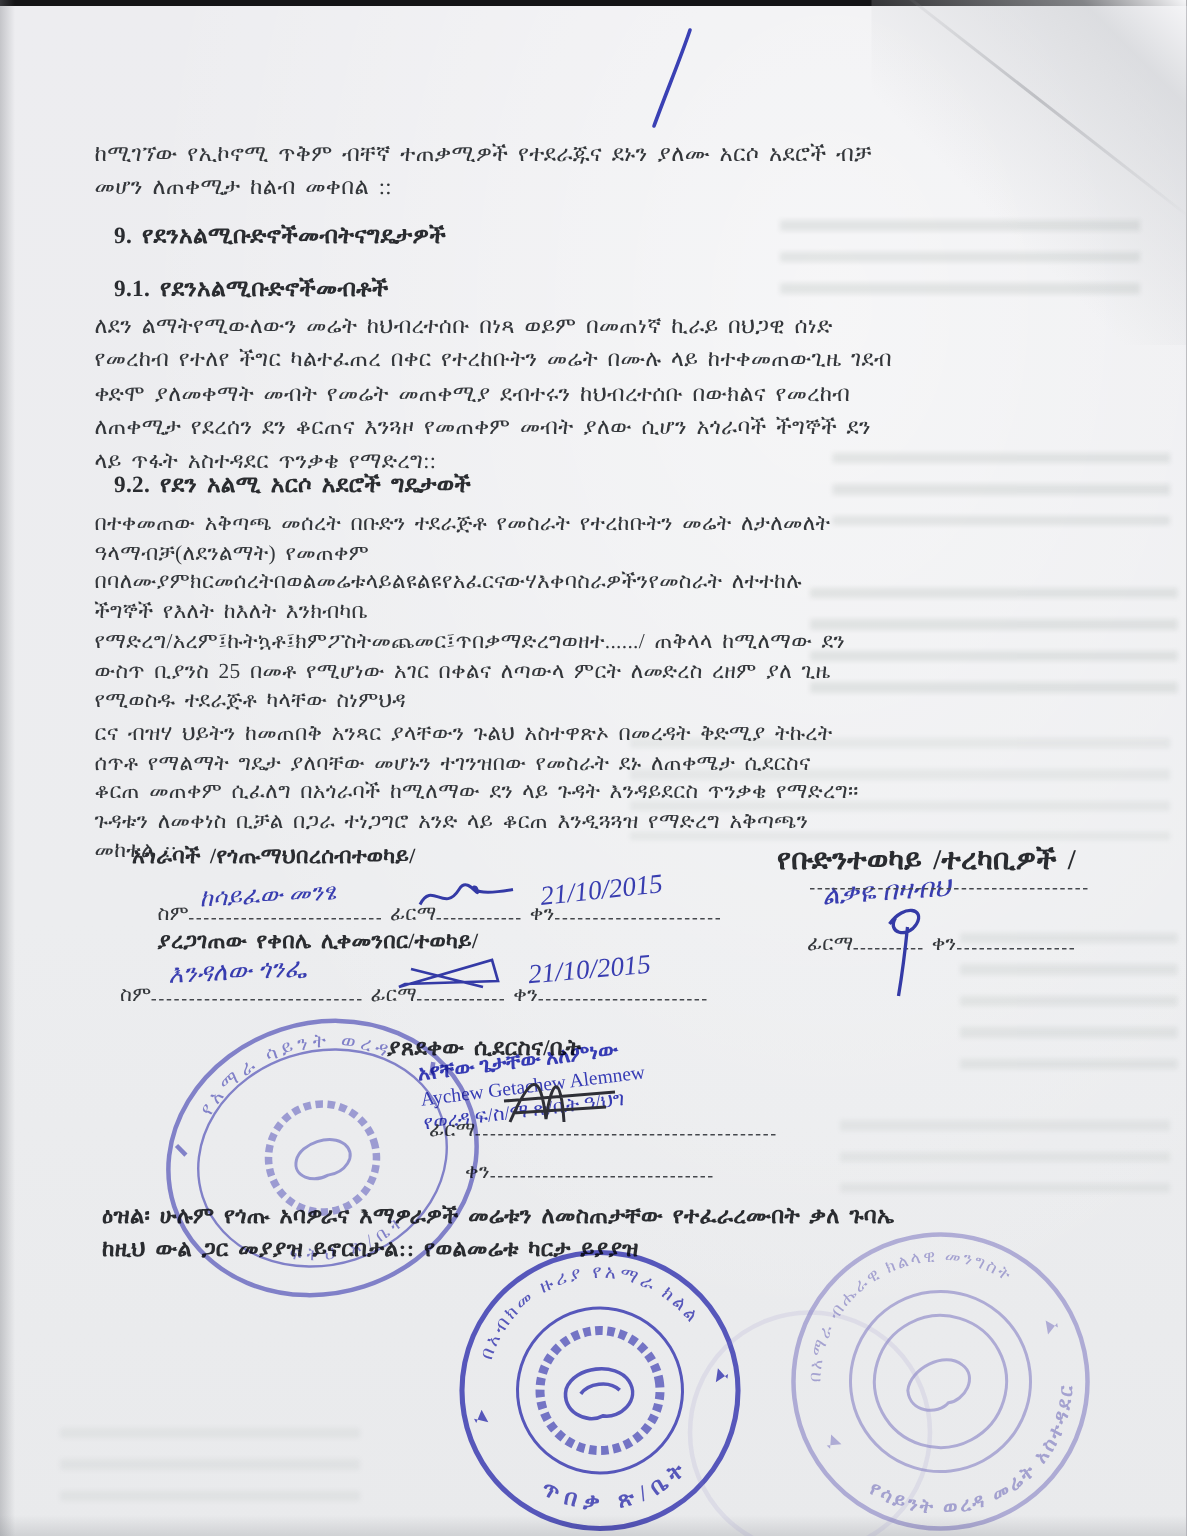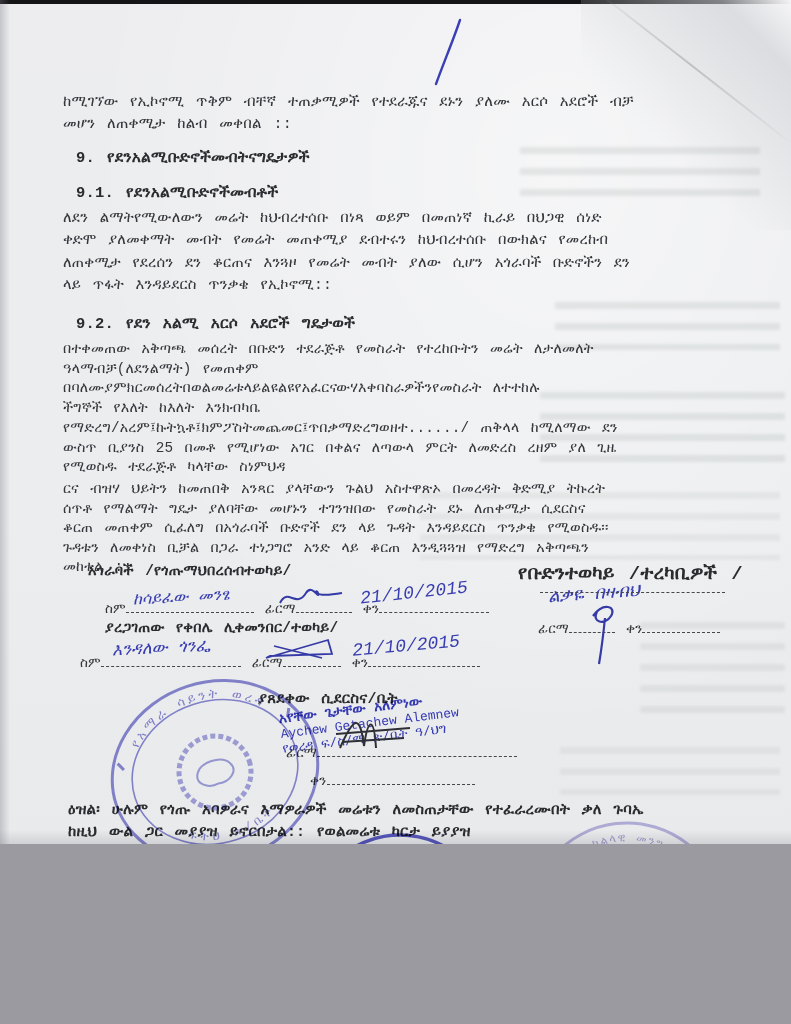--- a/index.html
+++ b/index.html
@@ -1,20 +1,20 @@
 <!DOCTYPE html>
 <html><head>
 <meta charset="utf-8">
 <style>
   html,body{margin:0;padding:0;background:#9a9aa0;}
-  #page{position:relative;width:791px;height:844px;margin:0 auto;overflow:hidden;
+  #page{position:relative;width:791px;height:1024px;margin:0 auto;overflow:hidden;
         background:
           radial-gradient(ellipse at 70% 20%, rgba(255,255,255,.5), rgba(255,255,255,0) 60%),
           linear-gradient(180deg,#ededf0 0%,#ecedef 60%,#e9eaec 100%);
-        font-family:Liberation Mono, monospace;color:#34373b;}
+        font-family:Liberation Serif, serif;color:#34373b;}
   .scan-top{position:absolute;left:0;top:0;width:100%;height:4px;background:#141416;}
   .edge-l{position:absolute;left:0;top:0;width:10px;height:100%;background:linear-gradient(90deg,rgba(120,122,128,.35),rgba(120,122,128,0));}
   .edge-b{position:absolute;left:0;bottom:0;width:100%;height:14px;background:linear-gradient(0deg,rgba(120,122,128,.22),rgba(120,122,128,0));}
   .fold{position:absolute;right:0;top:0;width:210px;height:230px;
         background:linear-gradient(225deg,#f6f6f8 0%,rgba(205,207,211,.6) 16%,rgba(236,237,239,0) 62%);}
   .foldline{position:absolute;right:-30px;top:64px;width:260px;height:2px;background:linear-gradient(90deg,rgba(150,152,158,0),rgba(150,152,158,.5),rgba(150,152,158,0));transform:rotate(38deg);}
   .txt{position:absolute;letter-spacing:.2px;word-spacing:2.5px;}
   .line{white-space:nowrap;}
   .b{font-weight:bold;color:#2a2c30;}
   .ghost{position:absolute;filter:blur(1.7px);opacity:.45;pointer-events:none;
@@ -51,41 +51,42 @@
       <div class="line">ከሚገኘው የኢኮኖሚ ጥቅም ብቸኛ ተጠቃሚዎች የተደራጁና ደኑን ያለሙ አርሶ አደሮች ብቻ</div>
       <div class="line">መሆን ለጠቀሚታ ከልብ መቀበል ::</div>
     </div>
 
   <div class="txt b" style="left:76px;top:149px;font-size:15.5px">9. የደንአልሚቡድኖችመብትናግዴታዎች</div>
 
   <div class="txt b" style="left:76px;top:184px;font-size:15.5px">9.1. የደንአልሚቡድኖችመብቶች</div>
 
   <div class="txt" style="left:63px;top:207px;font-size:14.8px;line-height:22.4px">
       <div class="line">ለደን  ልማትየሚውለውን  መሬት  ከህብረተሰቡ  በነጻ  ወይም  በመጠነኛ  ኪራይ  በህጋዊ  ሰነድ</div>
+      <div class="line">የመረከብ  የተለየ  ችግር  ካልተፈጠረ  በቀር  የተረከቡትን  መሬት  በሙሉ  ላይ  ከተቀመጠውጊዜ  ገደብ</div>
       <div class="line">ቀድሞ  ያለመቀማት  መብት  የመሬት  መጠቀሚያ  ደብተሩን  ከህብረተሰቡ  በውክልና  የመረከብ</div>
-      <div class="line">ለጠቀሚታ  የደረሰን  ደን  ቆርጠና  እንጓዞ  የመሬት  መብት  ያለው  ሲሆን  አጎራባች  ቡድኖችን  ደን</div>
-      <div class="line">ላይ  ጥፋት  እንዳይደርስ  ጥንቃቄ  የኢኮኖሚ::</div>
+      <div class="line">ለጠቀሚታ  የደረሰን  ደን  ቆርጠና  እንጓዞ  የመጠቀም  መብት  ያለው  ሲሆን  አጎራባች  ችግኞች  ደን</div>
+      <div class="line">ላይ  ጥፋት  አስተዳደር  ጥንቃቄ  የማድረግ::</div>
     </div>
 
   <div class="txt b" style="left:76px;top:315px;font-size:15.5px">9.2. የደን አልሚ አርሶ አደሮች ግዴታወች</div>
 
   <div class="txt" style="left:63px;top:340px;font-size:14.3px;line-height:19.7px">
       <div class="line">በተቀመጠው አቅጣጫ መሰረት በቡድን ተደራጅቶ የመስራት የተረከቡትን መሬት ለታለመለት</div>
       <div class="line">ዓላማብቻ(ለደንልማት) የመጠቀም</div>
       <div class="line">በባለሙያምክርመሰረትበወልመሬቱላይልዩልዩየአፈርናውሃእቀባስራዎችንየመስራት  ለተተከሉ</div>
       <div class="line">ችግኞች የእለት ከእለት እንክብካቤ</div>
       <div class="line">የማድረግ/አረም፤ኩትኳቶ፤ክምፖስትመጨመር፤ጥበቃማድረግወዘተ....../ ጠቅላላ ከሚለማው ደን</div>
       <div class="line">ውስጥ ቢያንስ 25 በመቶ የሚሆነው አገር በቀልና ለጣውላ ምርት ለመድረስ ረዘም ያለ ጊዜ</div>
       <div class="line">የሚወስዱ ተደራጅቶ ካላቸው ስነምህዳ</div>
     </div>
 
   <div class="txt" style="left:63px;top:480px;font-size:14.3px;line-height:19.6px">
       <div class="line">ርና ብዝሃ ህይትን ከመጠበቅ አንጻር ያላቸውን ጉልህ አስተዋጽኦ በመረዳት ቅድሚያ ትኩረት</div>
       <div class="line">ሰጥቶ የማልማት ግዴታ ያለባቸው መሆኑን ተገንዝበው የመስራት ደኑ ለጠቀሜታ ሲደርስና</div>
-      <div class="line">ቆርጠ መጠቀም ሲፈለግ በአጎራባች ቡድኖች ደን ላይ ጉዳት እንዳይደርስ ጥንቃቄ የሚወስዱ፡፡</div>
+      <div class="line">ቆርጠ መጠቀም ሲፈለግ በአጎራባች ከሚለማው ደን ላይ ጉዳት እንዳይደርስ ጥንቃቄ የማድረግ፡፡</div>
       <div class="line">ጉዳቱን ለመቀነስ ቢቻል በጋራ ተነጋግሮ አንድ ላይ ቆርጠ እንዲጓጓዝ የማድረግ አቅጣጫን</div>
       <div class="line">መከተል ::</div>
     </div>
 
   <div class="txt b" style="left:88px;top:563px;font-size:14.5px">አጎራባች /የጎጡማህበረሰብተወካይ/</div>
   <div class="txt b" style="left:518px;top:563px;font-size:19px">የቡድንተወካይ /ተረካቢዎች /</div>
 
   <div class="txt" style="left:105px;top:598px;font-size:13.5px">
     <span>ስም</span><span class="leader" style="width:128px;height:14px"></span>
     <span>ፊርማ</span><span class="leader" style="width:56px;height:14px"></span>

